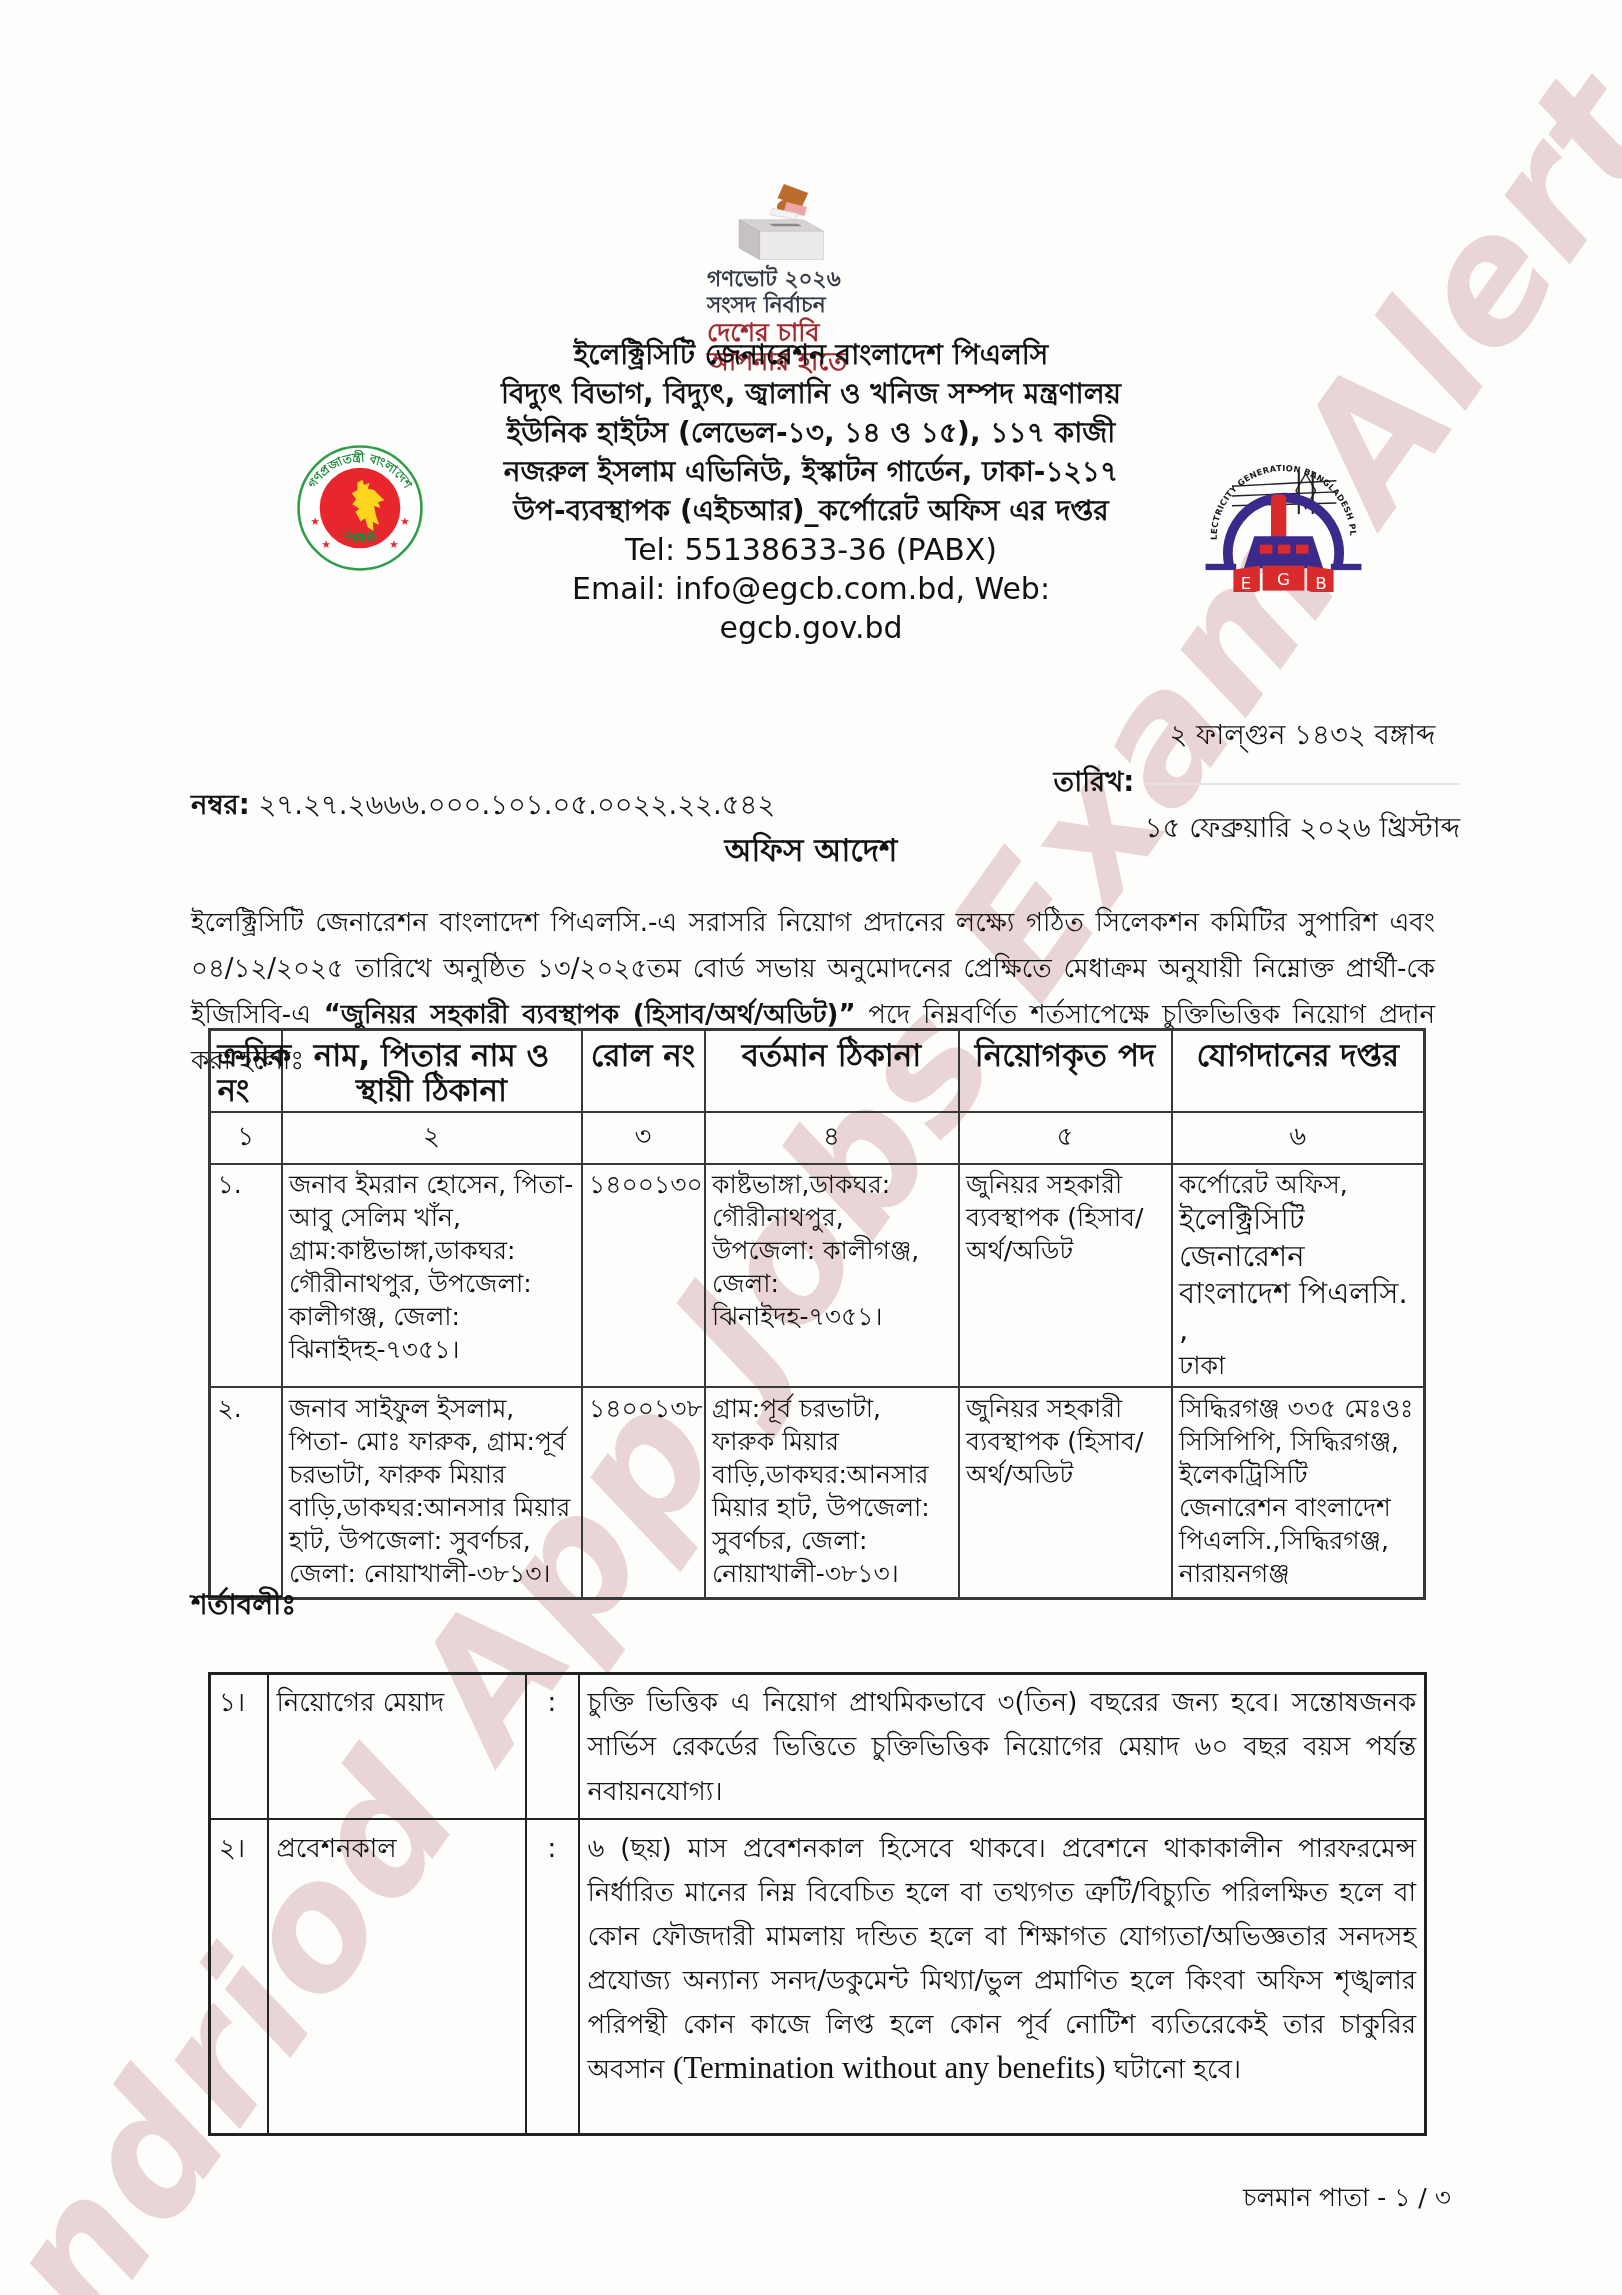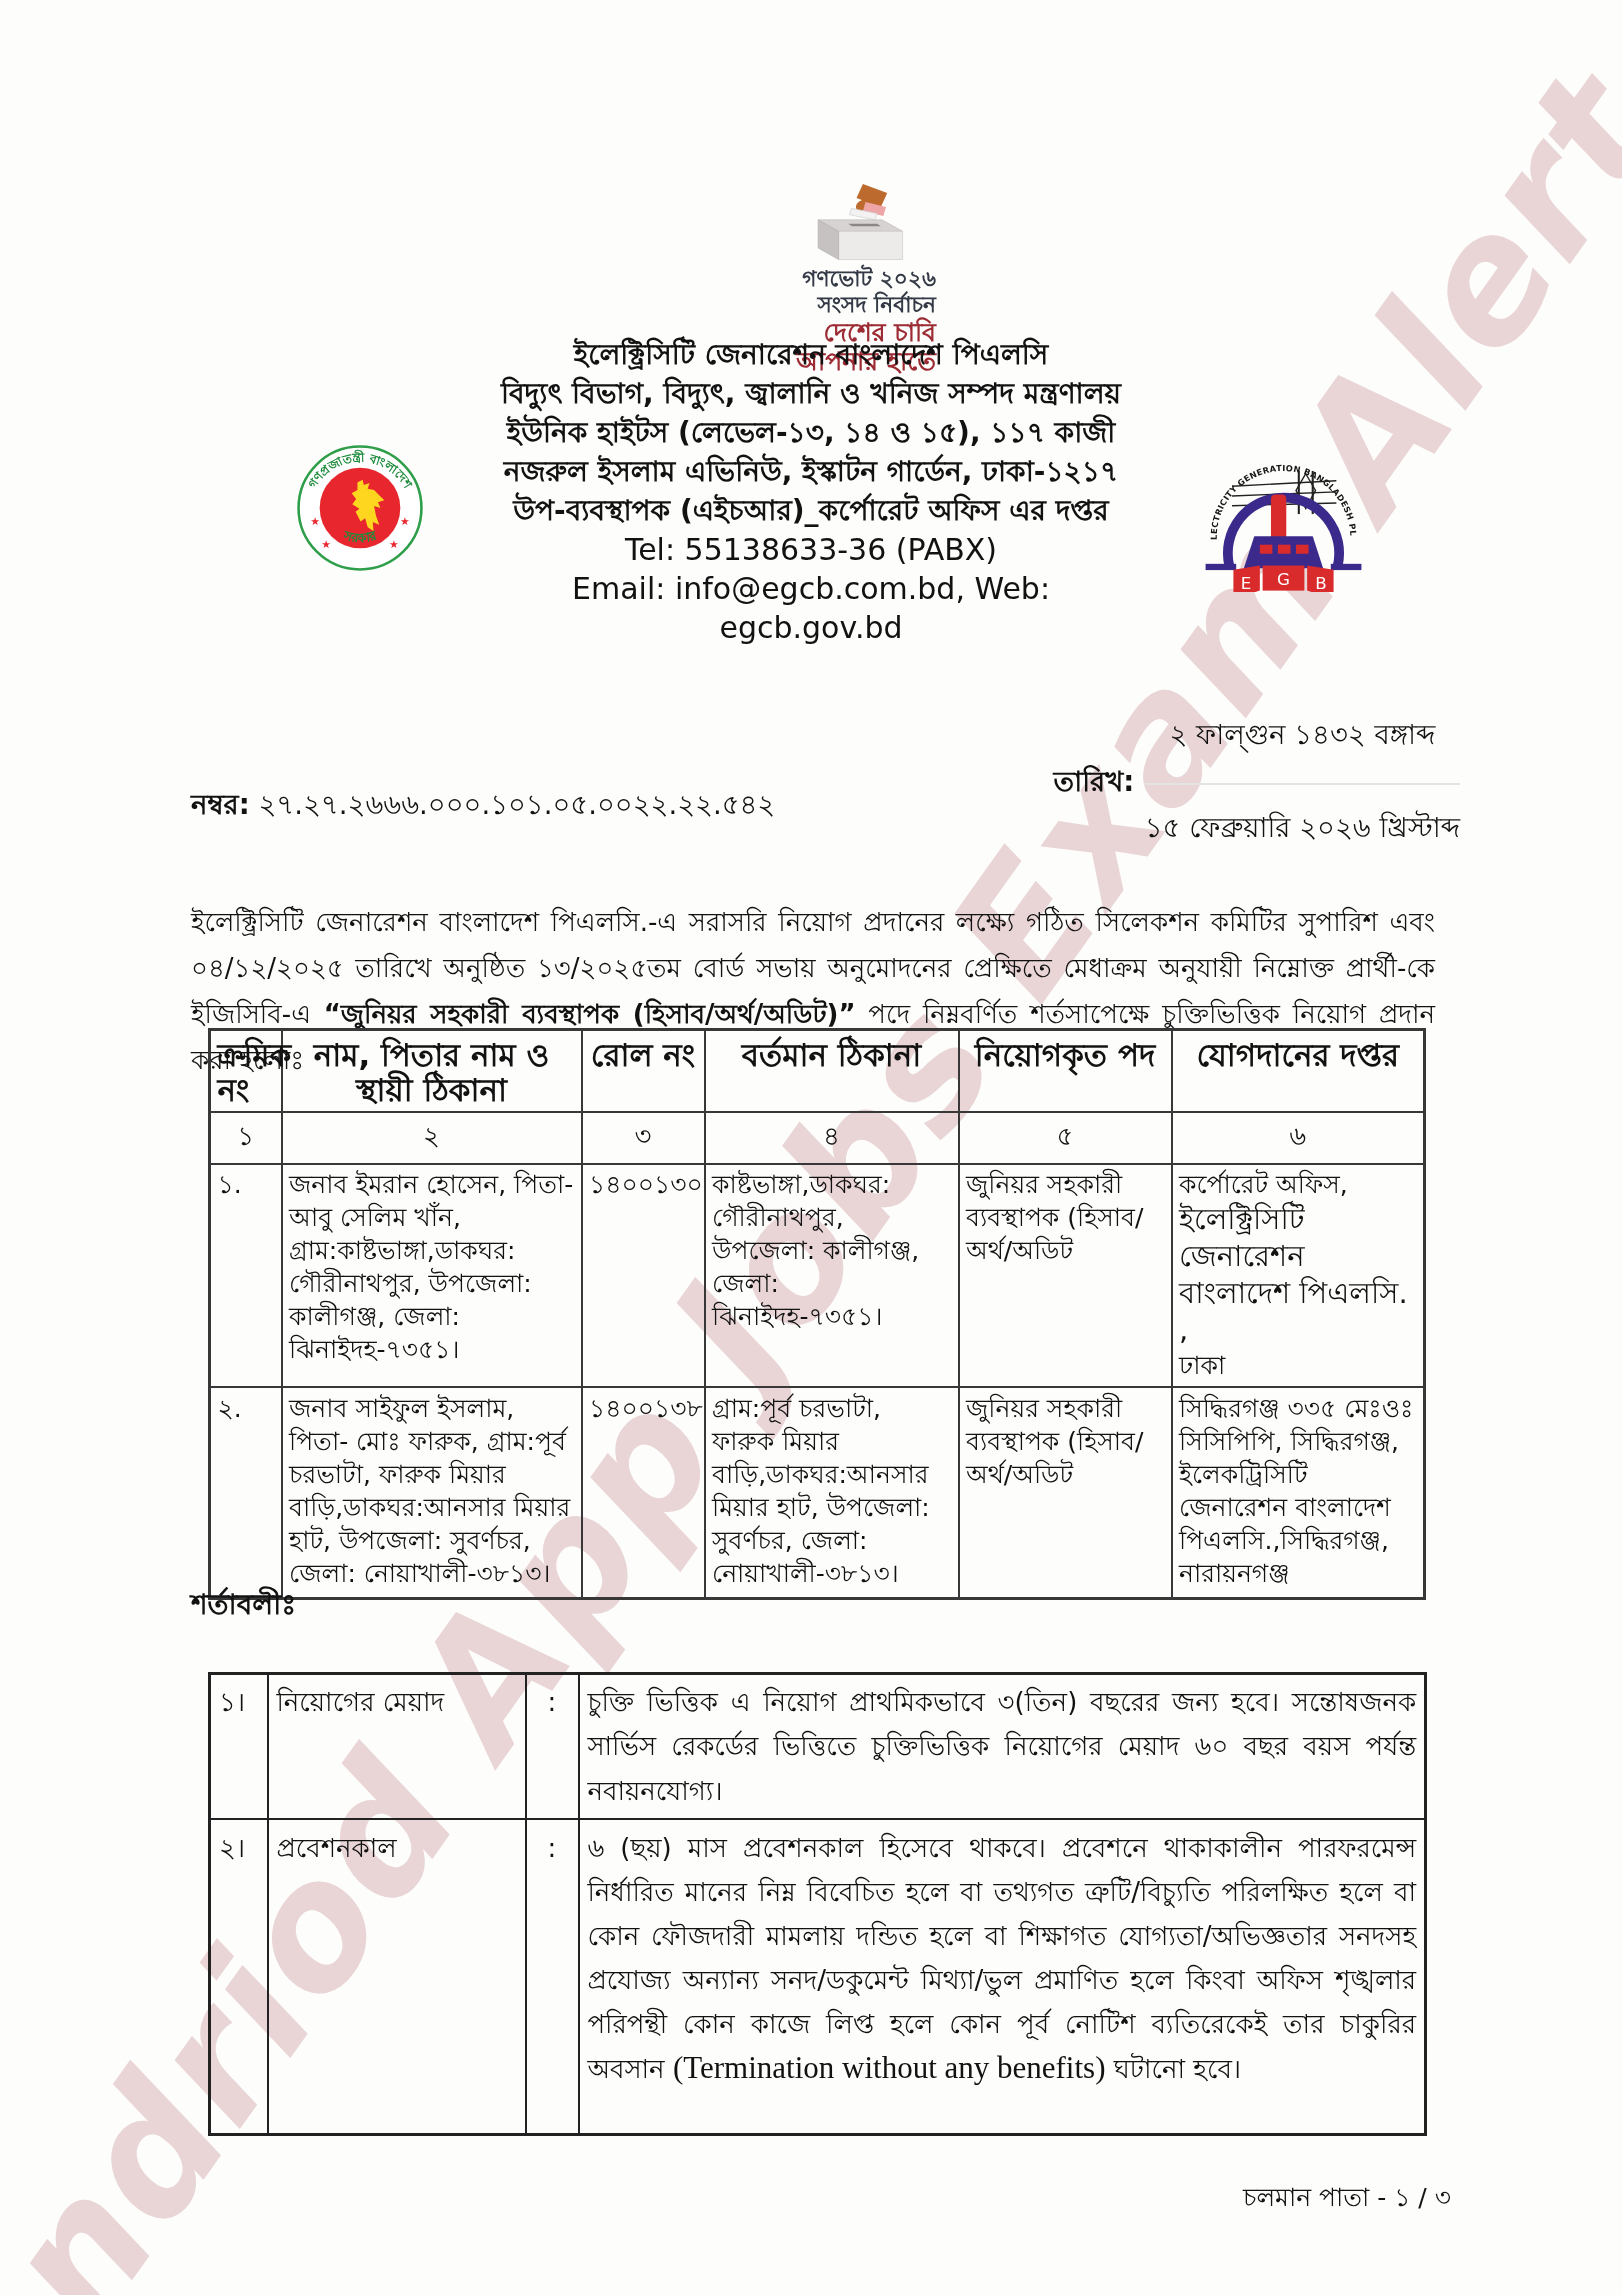--- a/index.html
+++ b/index.html
@@ -10,21 +10,21 @@
   }
   .watermark{
     position:absolute;left:792px;top:1253px;z-index:0;
     transform:translate(-50%,-50%) rotate(-54.5deg);
     font-size:170px;font-weight:700;font-style:italic;letter-spacing:3.3px;
     color:#e9d4d6;white-space:nowrap;
   }
   .content{position:absolute;inset:0;z-index:1;}
 
   
-  .election-logo{position:absolute;left:707px;top:184px;width:229px;text-align:right;}
+  .election-logo{position:absolute;left:707px;top:184px;width:229px;text-align:left;}
   .election-logo .l12{font-size:21.6px;font-weight:700;color:#333a46;line-height:26px;}
   .election-logo .l34{font-size:25px;font-weight:800;color:#9c2b33;line-height:29px;}
 
   
   .org-header{position:absolute;top:335px;left:50%;transform:translateX(-50%);
     width:752px;text-align:center;}
   .org-header .org{font-size:28px;font-weight:700;line-height:39px;}
   .org-header .contact{font-size:30px;font-weight:400;line-height:39px;}
 
   .gov-seal{position:absolute;left:296px;top:444px;}
@@ -161,20 +161,21 @@
       <span>২ ফাল্গুন ১৪৩২ বঙ্গাব্দ</span>
       <span class="date-divider"></span>
       <span>১৫ ফেব্রুয়ারি ২০২৬ খ্রিস্টাব্দ</span>
     </span>
   </div>
 
   <div class="number-line">
     <span class="lbl">নম্বর:</span><span> ২৭.২৭.২৬৬৬.০০০.১০১.০৫.০০২২.২২.৫৪২</span>
   </div>
 
+  <div class="doc-title">অফিস আদেশ</div>
 
   <div class="intro">
     <span>ইলেক্ট্রিসিটি জেনারেশন বাংলাদেশ পিএলসি.-এ সরাসরি নিয়োগ প্রদানের লক্ষ্যে গঠিত সিলেকশন কমিটির সুপারিশ এবং ০৪/১২/২০২৫ তারিখে অনুষ্ঠিত ১৩/২০২৫তম বোর্ড সভায় অনুমোদনের প্রেক্ষিতে মেধাক্রম অনুযায়ী নিম্নোক্ত প্রার্থী-কে ইজিসিবি-এ </span><span class="b">“জুনিয়র সহকারী ব্যবস্থাপক (হিসাব/অর্থ/অডিট)”</span><span>  পদে নিম্নবর্ণিত শর্তসাপেক্ষে চুক্তিভিত্তিক নিয়োগ প্রদান করা হলোঃ</span>
   </div>
 
   <table class="main-table">
     <colgroup>
       <col style="width:72px">
         <col style="width:300px">
         <col style="width:123px">

